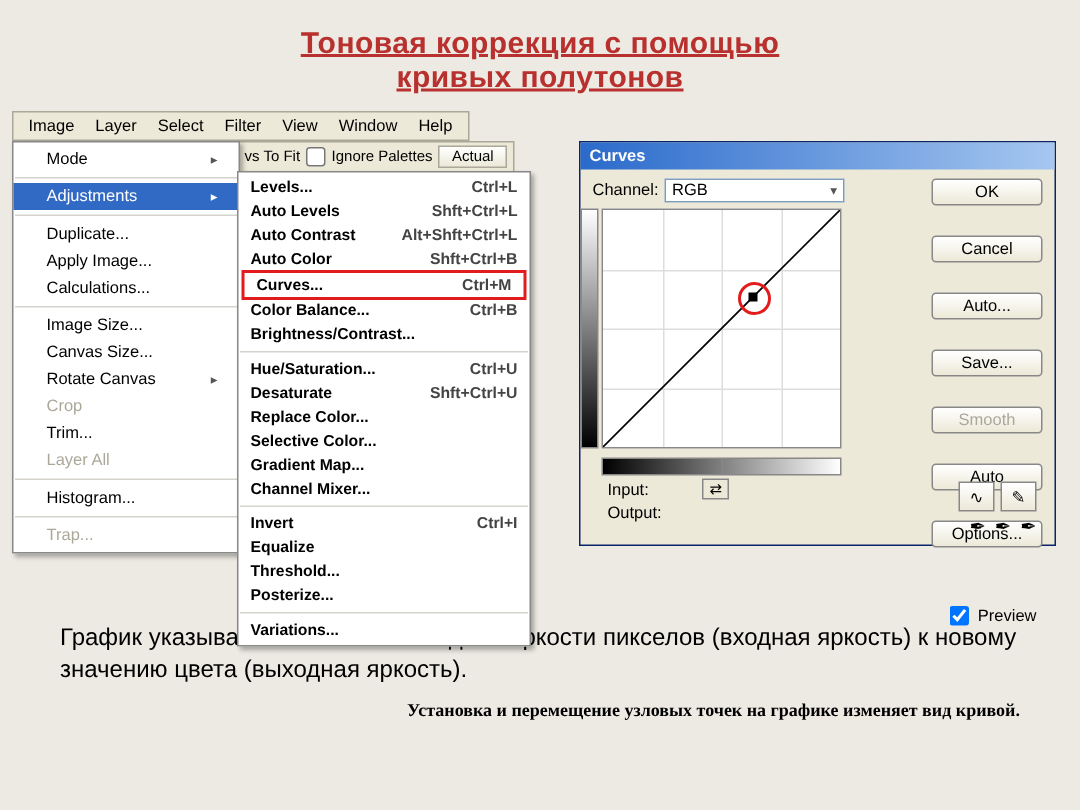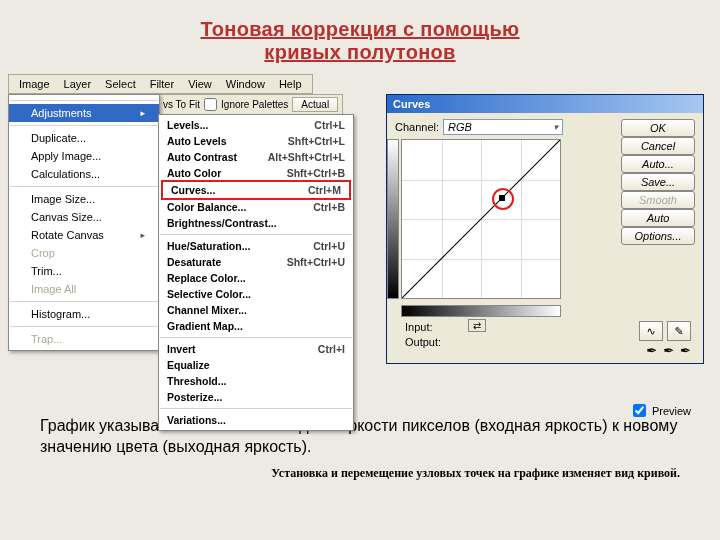--- a/index.html
+++ b/index.html
@@ -114,21 +114,21 @@
     padding: 6px 8px;
     height: calc(100% - 22px);
   }
   .chanrow { display:flex; align-items:center; gap:4px; margin-bottom:4px;}
   .selbox {
     border:1px solid #7f9db9;
     background:#fff;
     width: 110px;
     padding:1px 4px;
     font-size:11px;
-    display:flex; justify-content:space-between; align-items:center;font-style:italic;
+    display:flex; justify-content:space-between; align-items:center;
   }
   .selbox::after { content:"▾"; font-size:9px; color:#555; }
   
   .grapharea {
     position:absolute;
     left:14px; top:26px;
     width: 180px; height:180px;
   }
   .graph {
     width: 160px; height:160px;
@@ -161,23 +161,22 @@
     background:#ece9d8;
     padding:0 4px;
   }
   .iolabels {
     position:absolute; left:18px; top:208px;
     font-size:11px; display:flex; flex-direction:column; gap:3px;
   }
   
   .btncol {
     position:absolute; right:8px; top:6px;
-    display:flex; flex-direction:column; gap:0;
+    display:flex; flex-direction:column; gap:20px;
     width: 74px;
-    font-style: italic;
   }
   .winbtn {
     border:1px solid #888;
     background: linear-gradient(#fff,#ece9d8);
     border-radius:3px;
     text-align:center;
     padding: 2px 0;
     font-size:11px;
   }
   .winbtn.dis { color:#aca899; }
@@ -231,20 +230,23 @@
   </div>
 
   <div class="toolfrag">
     <span>vs To Fit</span>
     <input type="checkbox" style="">
     <span>Ignore Palettes</span>
     <span class="toolbtn">Actual</span>
   </div>
 
   <div class="mainmenu">
+    <div class="mitem sub">
+        <span>Mode</span>
+      </div>
     <div class="msep"></div>
     <div class="mitem sub sel">
         <span>Adjustments</span>
       </div>
     <div class="msep"></div>
     <div class="mitem">
         <span>Duplicate...</span>
       </div>
     <div class="mitem">
         <span>Apply Image...</span>
@@ -262,21 +264,21 @@
     <div class="mitem sub">
         <span>Rotate Canvas</span>
       </div>
     <div class="mitem dis">
         <span>Crop</span>
       </div>
     <div class="mitem">
         <span>Trim...</span>
       </div>
     <div class="mitem dis">
-        <span>Image All</span>
+        <span>Layer All</span>
       </div>
     <div class="msep"></div>
     <div class="mitem">
         <span>Histogram...</span>
       </div>
     <div class="msep"></div>
     <div class="mitem dis">
         <span>Trap...</span>
       </div>
   </div>
@@ -321,25 +323,25 @@
       </div>
       <div class="sitem">
         <span>Replace Color...</span>
         <span class="sc"></span>
       </div>
       <div class="sitem">
         <span>Selective Color...</span>
         <span class="sc"></span>
       </div>
       <div class="sitem">
+        <span>Gradient Map...</span>
+        <span class="sc"></span>
+      </div>
+      <div class="sitem">
         <span>Channel Mixer...</span>
-        <span class="sc"></span>
-      </div>
-      <div class="sitem">
-        <span>Gradient Map...</span>
         <span class="sc"></span>
       </div>
       <div class="msep"></div>
       <div class="sitem">
         <span>Invert</span>
         <span class="sc">Ctrl+I</span>
       </div>
       <div class="sitem">
         <span>Equalize</span>
         <span class="sc"></span>

